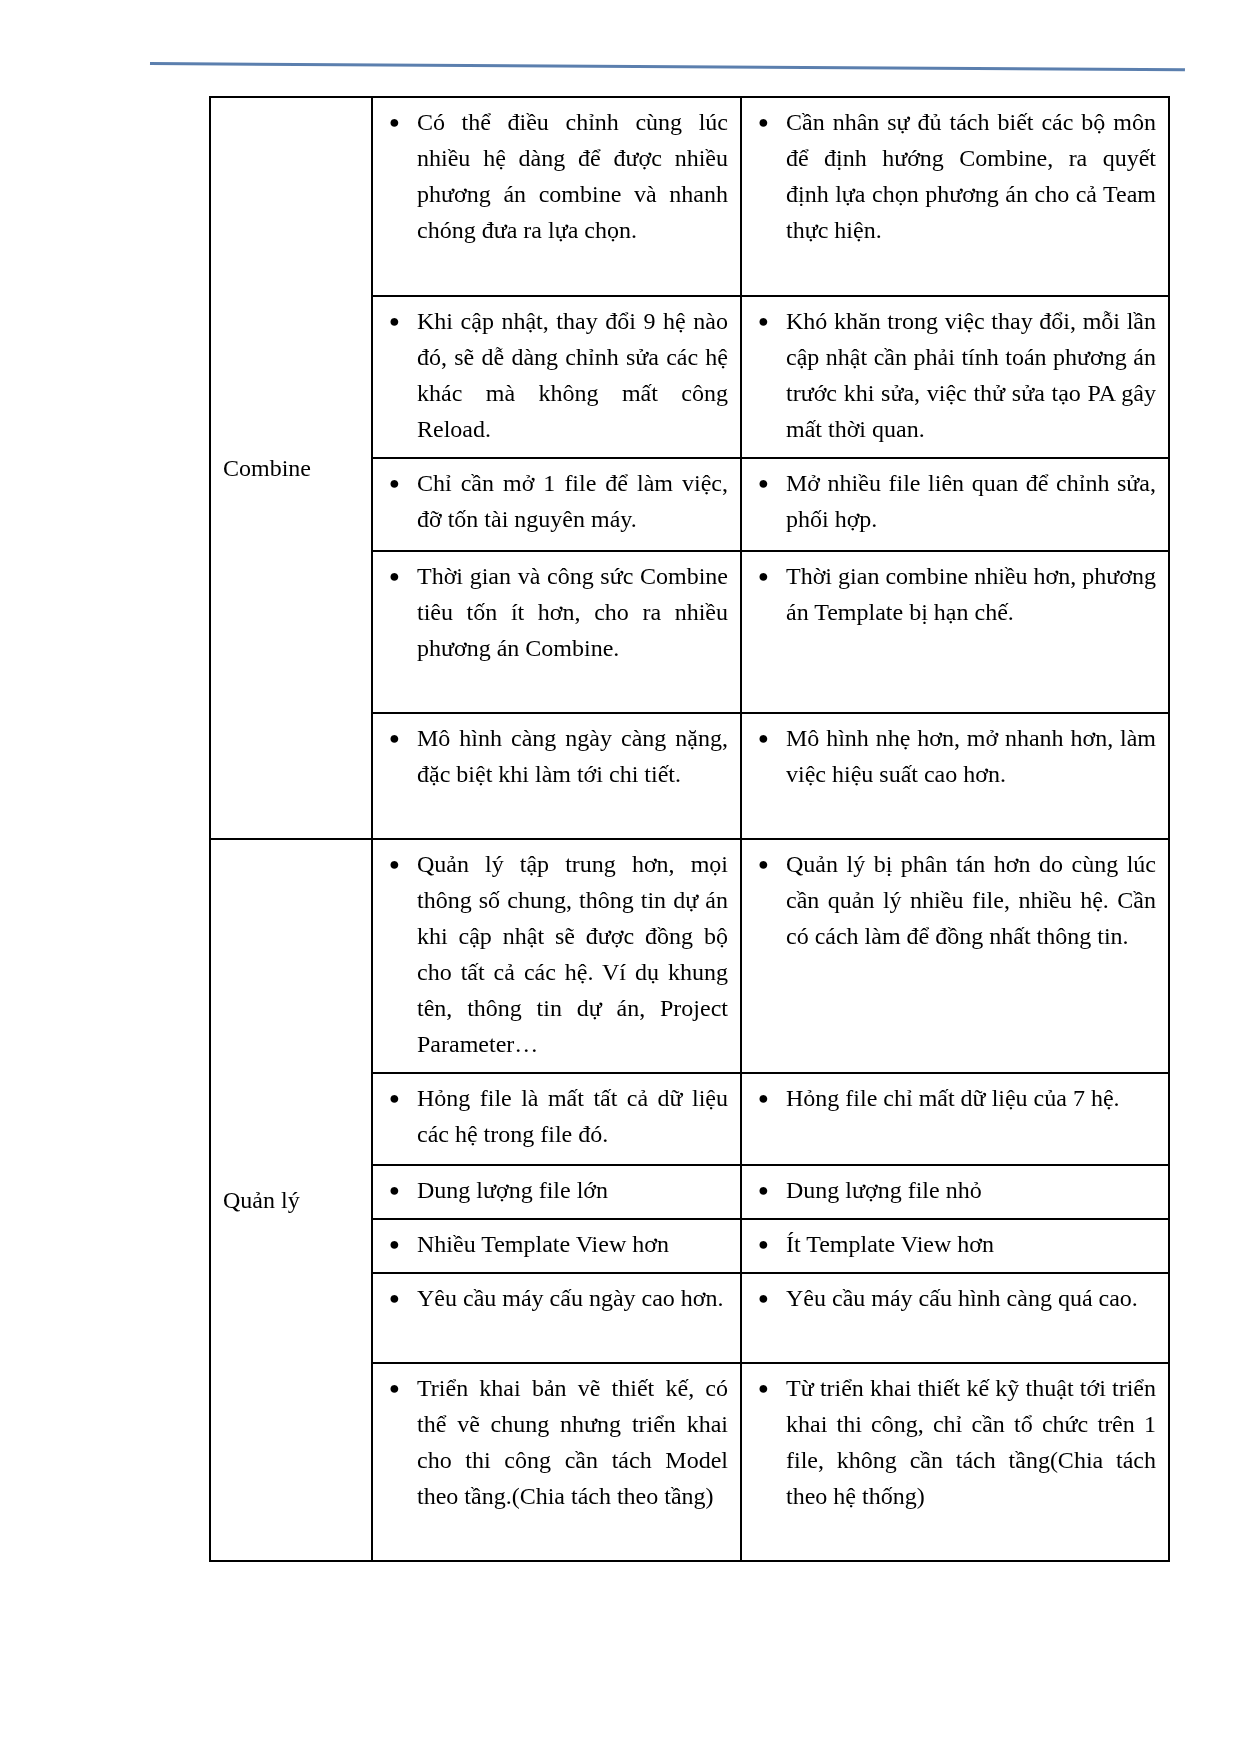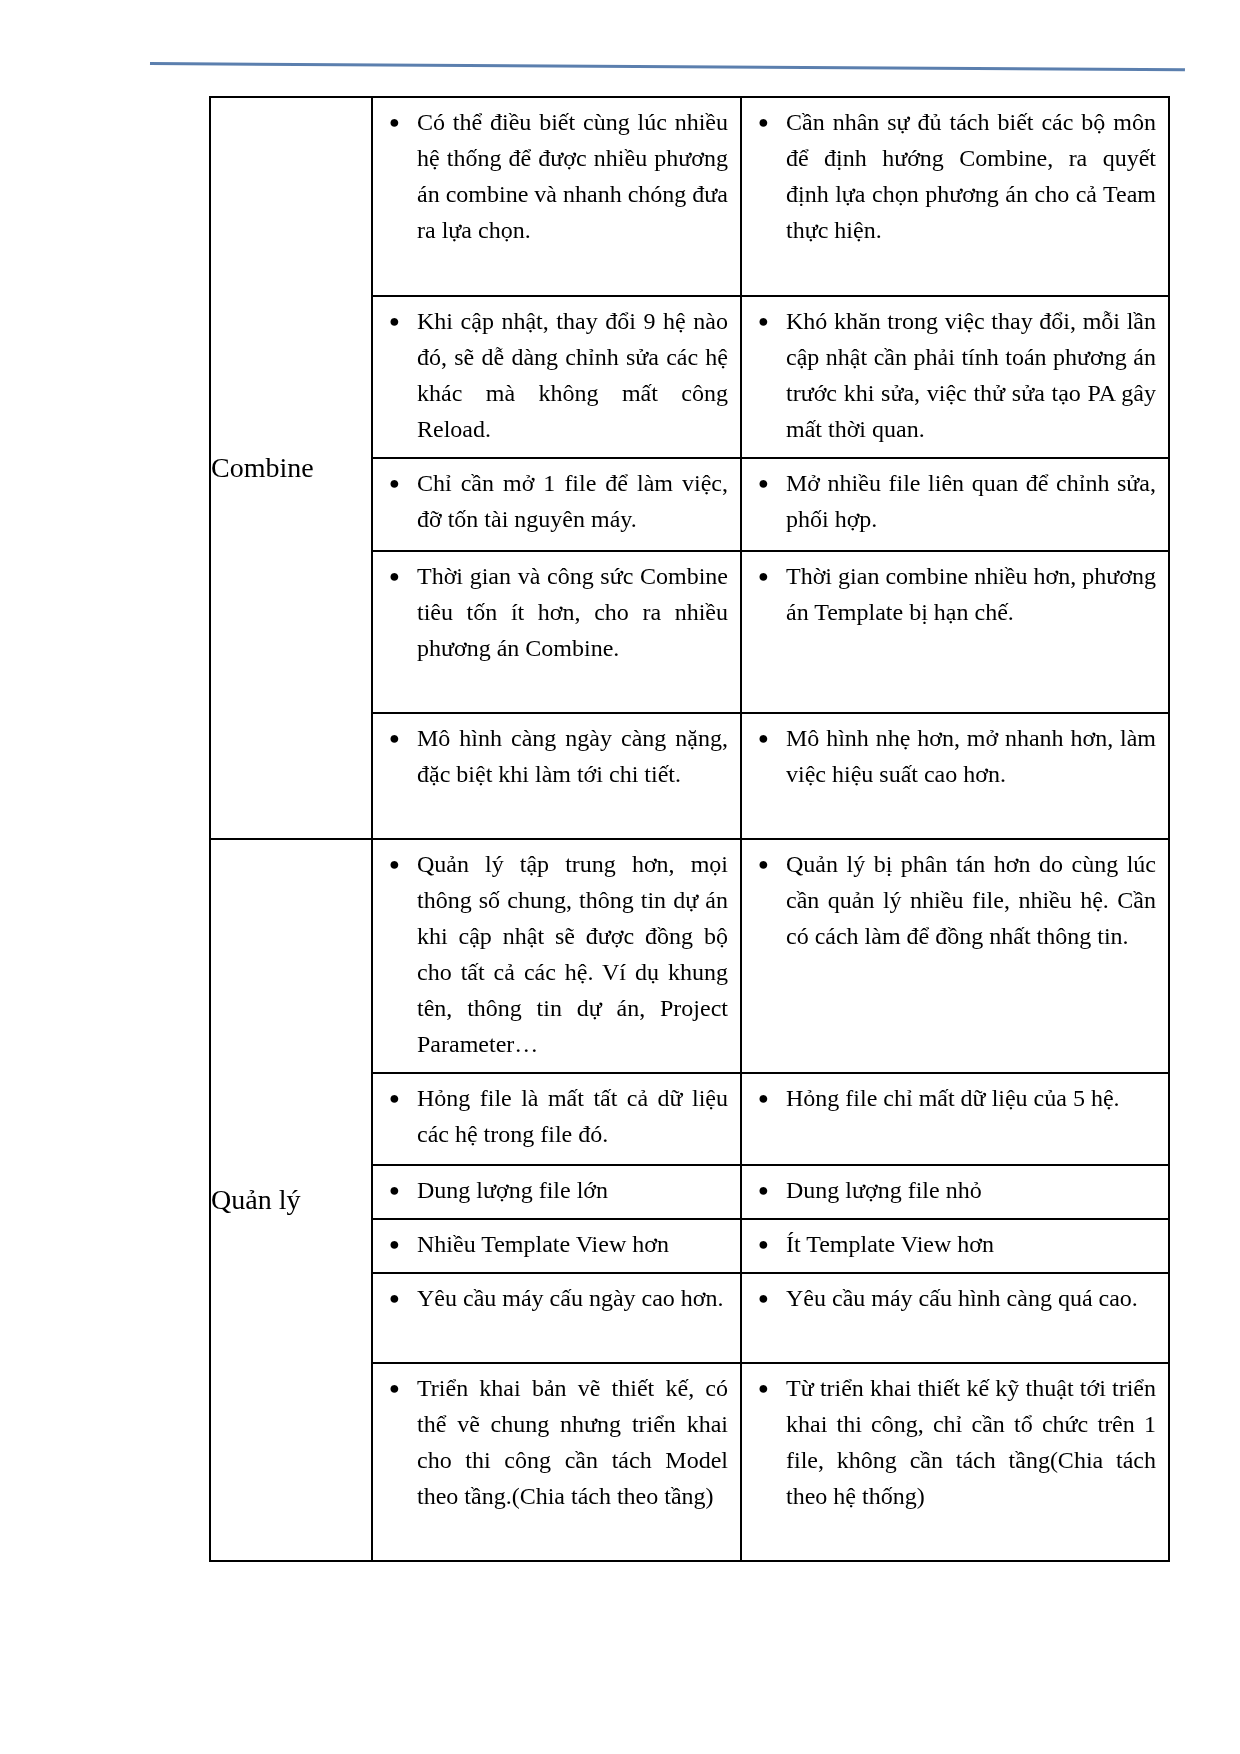--- a/index.html
+++ b/index.html
@@ -3,21 +3,21 @@
 <meta charset="utf-8">
 <style>
   html, body { margin:0; padding:0; background:#ffffff; }
   body { width:1240px; height:1754px; position:relative; overflow:hidden;
          font-family: "Liberation Serif", "DejaVu Serif", serif; color:#000; }
   .header-line { position:absolute; left:150px; top:62px; width:1035px; height:0;
                  border-top:3px solid #5b7fae; transform:rotate(0.35deg); transform-origin:left top; }
   .cmp-table { position:absolute; left:209px; top:96px; width:959px;
                border-collapse:collapse; table-layout:fixed; }
   .cmp-table td { border:2px solid #000; vertical-align:top; padding:0; }
-  .cmp-table td.cat { vertical-align:middle; font-size:28px; }
+  .cmp-table td.cat { vertical-align:middle; font-size:24px; padding-left:12px; }
   .cell { position:relative; padding:6px 12px 10px 44px; font-size:24px; line-height:36px;
           text-align:justify; }
   .bullet { position:absolute; left:16px; top:6px; font-size:18px; line-height:36px; }
   .col-cat { width:162px; }
   .col-pro { width:369px; }
   .col-con { width:428px; }
 </style>
 </head>
 <body>
 
@@ -27,21 +27,21 @@
   <colgroup>
     <col class="col-cat">
       <col class="col-pro">
       <col class="col-con">
   </colgroup>
   <tbody>
 
     <tr style="height:199px">
       <td rowspan="5" class="cat"><span>Combine</span></td>
       <td>
-          <div class="cell"><span class="bullet">●</span><span>Có thể điều biết cùng lúc nhiều hệ thống để được nhiều phương án combine và nhanh chóng đưa ra lựa chọn.</span></div>
+          <div class="cell"><span class="bullet">●</span><span>Có thể điều chỉnh cùng lúc nhiều hệ dàng để được nhiều phương án combine và nhanh chóng đưa ra lựa chọn.</span></div>
         </td>
       <td>
           <div class="cell"><span class="bullet">●</span><span>Cần nhân sự đủ tách biết các bộ môn để định hướng Combine, ra quyết định lựa chọn phương án cho cả Team thực hiện.</span></div>
         </td>
     </tr>
     <tr style="height:161px">
       <td>
           <div class="cell"><span class="bullet">●</span><span>Khi cập nhật, thay đổi 9 hệ nào đó, sẽ dễ dàng chỉnh sửa các hệ khác mà không mất công Reload.</span></div>
         </td>
       <td>
@@ -80,21 +80,21 @@
         </td>
       <td>
           <div class="cell"><span class="bullet">●</span><span>Quản lý bị phân tán hơn do cùng lúc cần quản lý nhiều file, nhiều hệ. Cần có cách làm để đồng nhất thông tin.</span></div>
         </td>
     </tr>
     <tr style="height:92px">
       <td>
           <div class="cell"><span class="bullet">●</span><span>Hỏng file là mất tất cả dữ liệu các hệ trong file đó.</span></div>
         </td>
       <td>
-          <div class="cell"><span class="bullet">●</span><span>Hỏng file chỉ mất dữ liệu của 5 hệ.</span></div>
+          <div class="cell"><span class="bullet">●</span><span>Hỏng file chỉ mất dữ liệu của 7 hệ.</span></div>
         </td>
     </tr>
     <tr style="height:54px">
       <td>
           <div class="cell"><span class="bullet">●</span><span>Dung lượng file lớn</span></div>
         </td>
       <td>
           <div class="cell"><span class="bullet">●</span><span>Dung lượng file nhỏ</span></div>
         </td>
     </tr>

